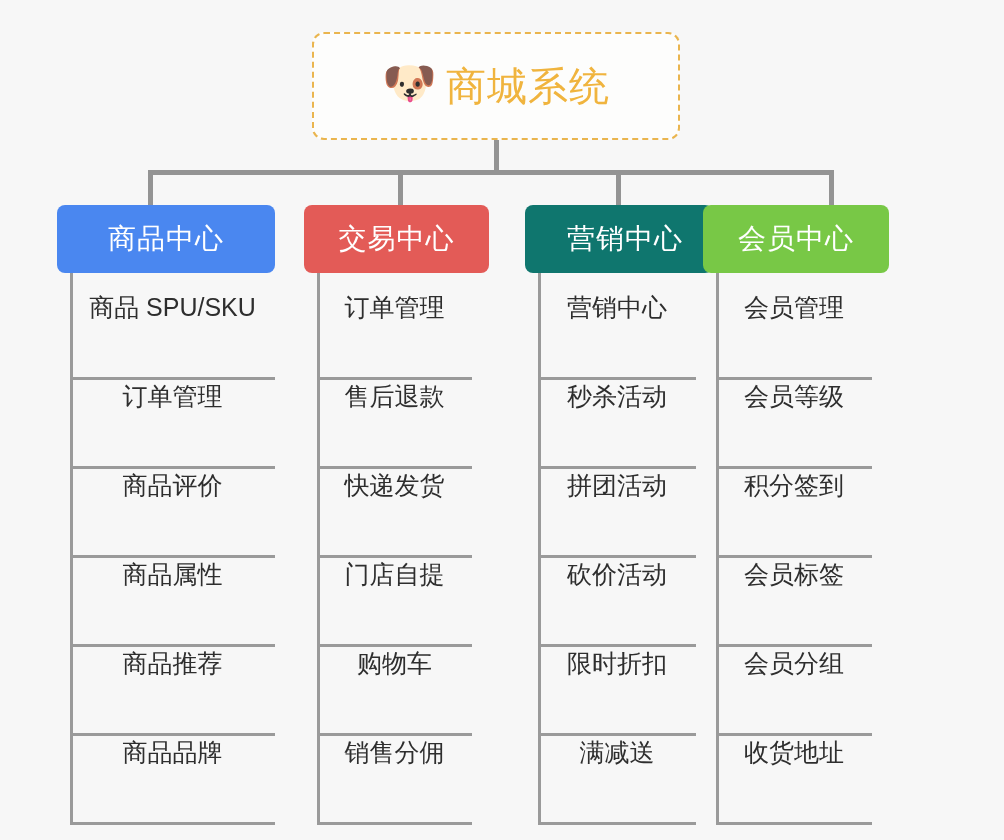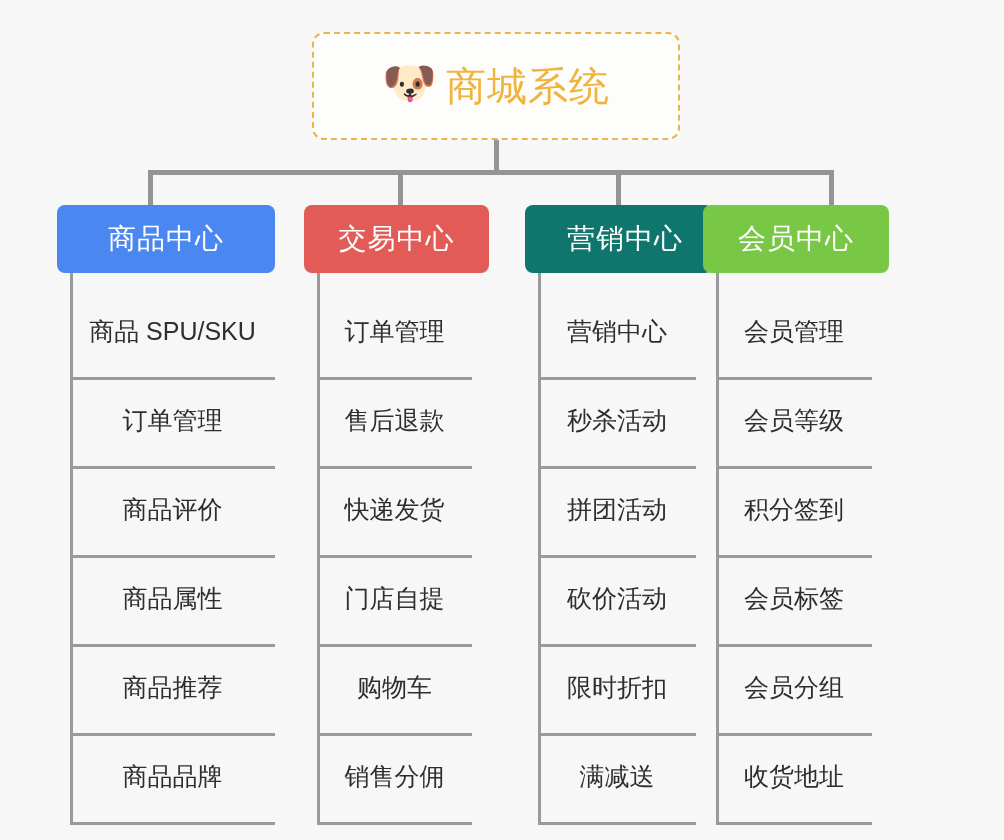--- a/index.html
+++ b/index.html
@@ -101,21 +101,21 @@
     background: #9a9a9a;
   }
 
   .leaf-item {
     position: relative;
     height: 89px;
     margin-left: 13px;
     border-bottom: 3px solid #9a9a9a;
     box-sizing: border-box;
     display: flex;
-    align-items: center;
+    align-items: flex-start;
     justify-content: center;
     padding-bottom: 4px;
   }
   .leaf-label {
     font-size: 25px;
     color: #2e2e2e;
     white-space: nowrap;
     padding: 0 10px 2px 10px;
   }
 

